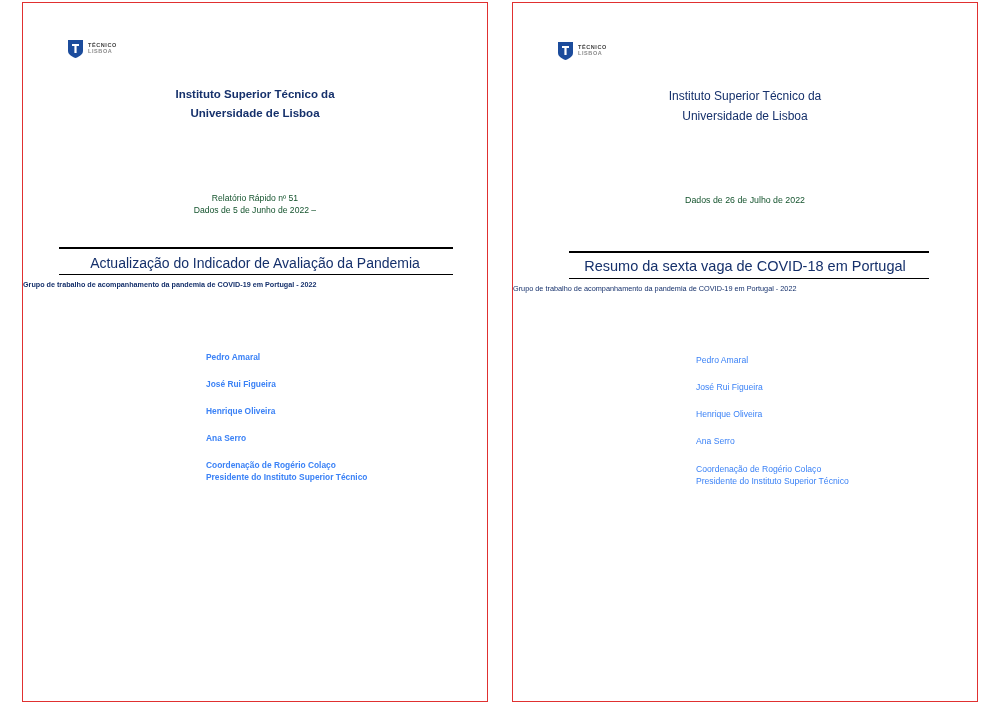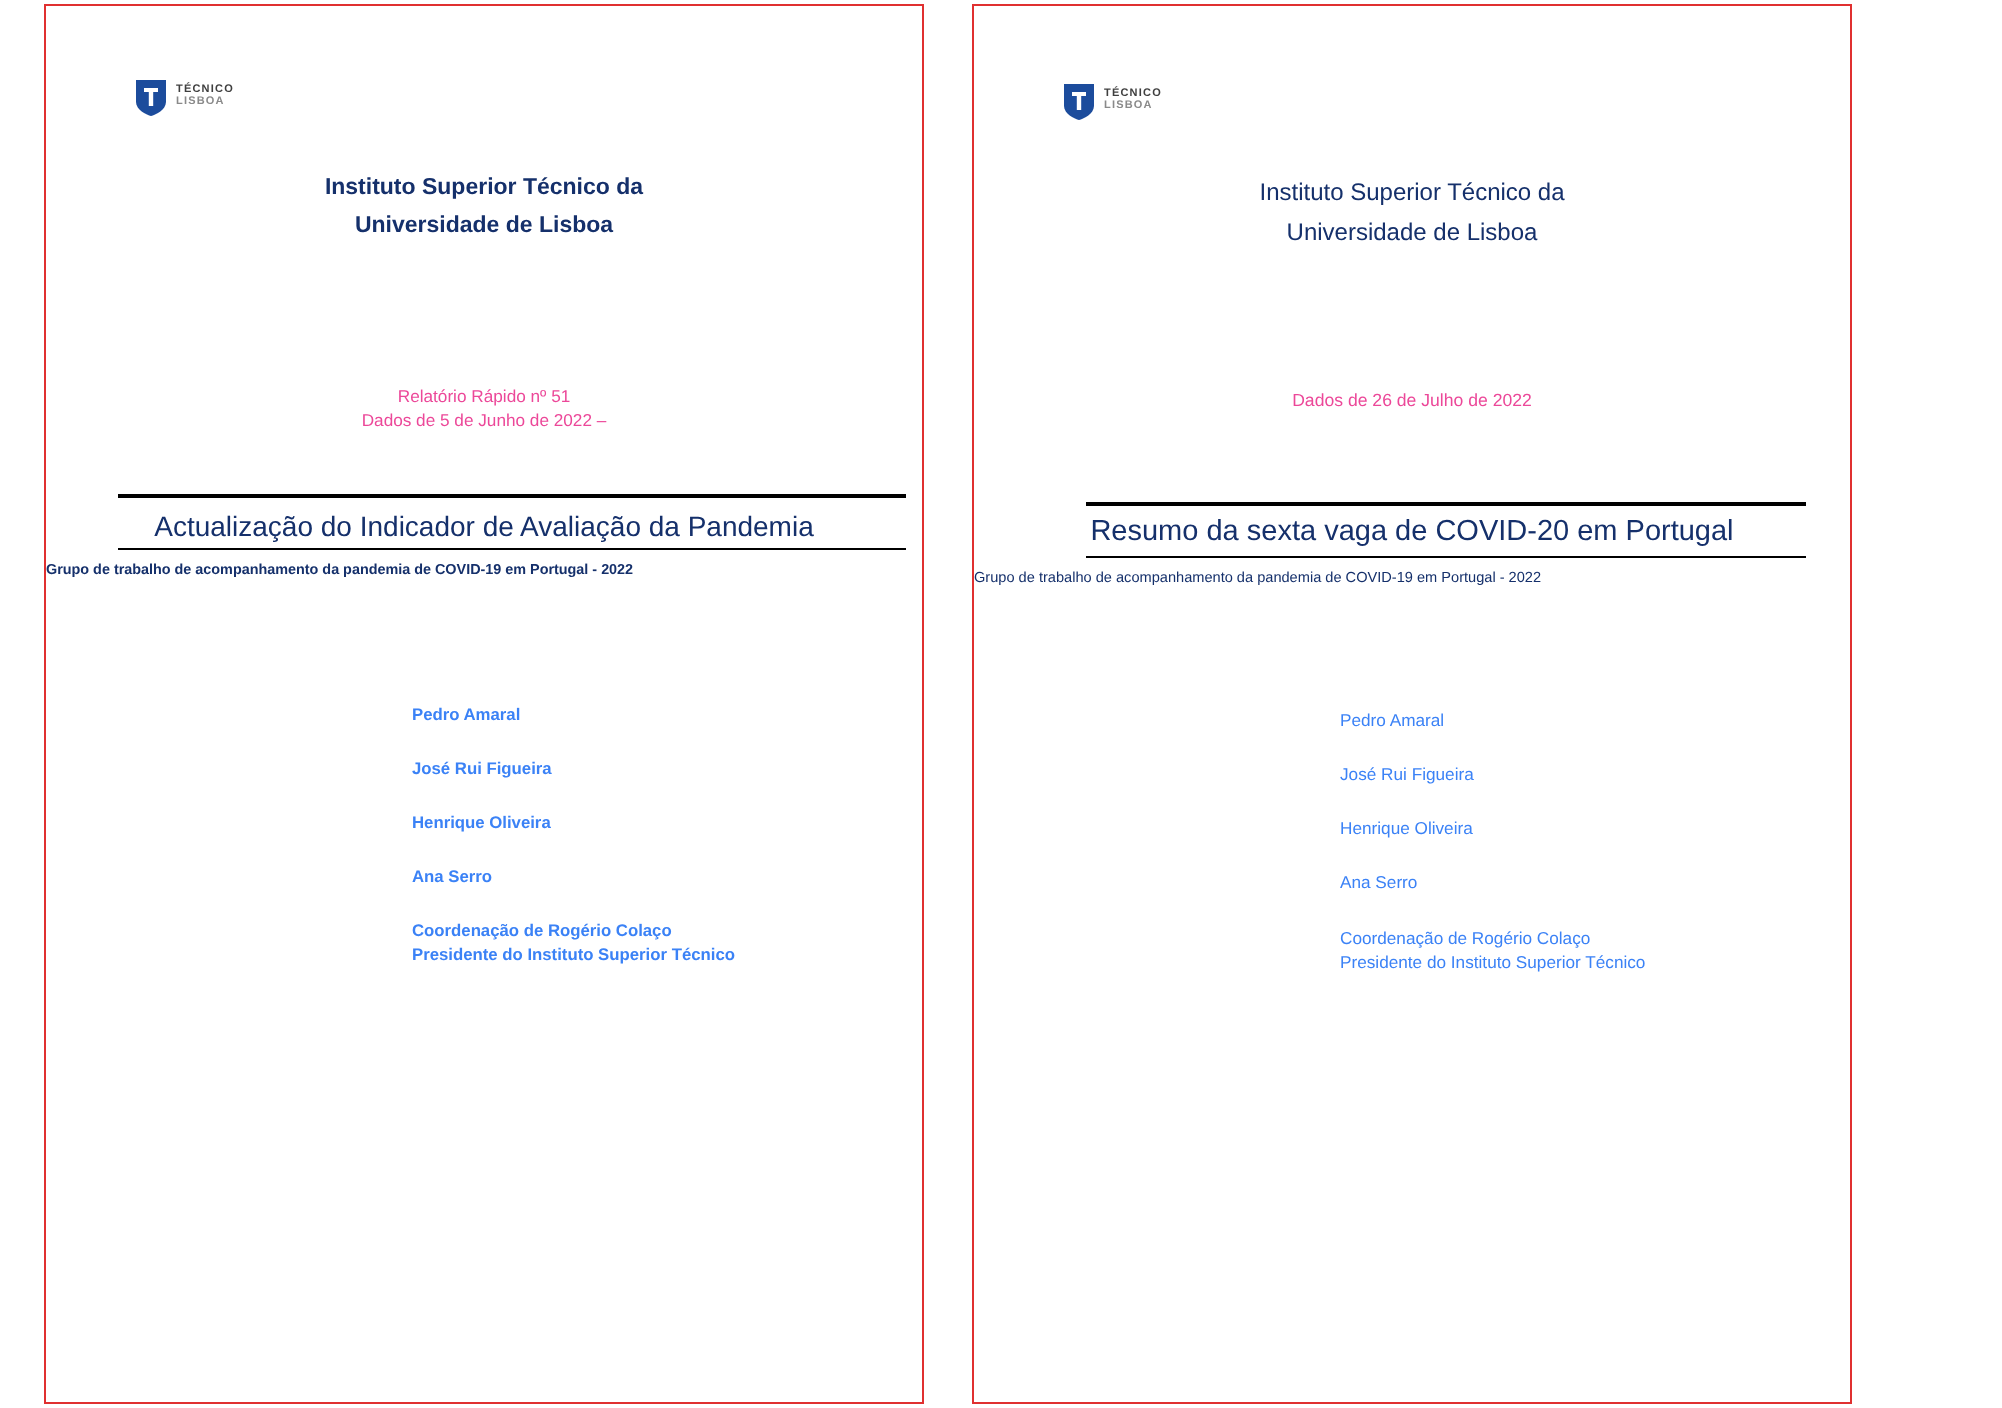--- a/index.html
+++ b/index.html
@@ -8,21 +8,21 @@
     background: #ffffff;
   }
   body {
     width: 1001px;
     height: 704px;
     font-family: "Liberation Sans", sans-serif;
     overflow: hidden;
   }
   .workspace {
     position: relative;
-    width: 926px;
+    width: 1001px;
     height: 704px;
     display: flex;
     flex-direction: row;
     gap: 0;
   }
   .page {
     position: relative;
     background: #ffffff;
     border: 1px solid #e03030;
     box-sizing: border-box;
@@ -81,21 +81,21 @@
     color: #15306b;
     font-weight: bold;
   }
   .inst-line1 { font-size: 11.5px; }
   .inst-line2 { font-size: 11.5px; }
 
   .report-block {
     position: absolute;
     width: 100%;
     text-align: center;
-    color: #ec4899;
+    color: #14532d;
     line-height: 1.38;
   }
   .report-block div { font-size: 8.6px; }
 
   .rule {
     position: absolute;
     background: #000000;
   }
 
   .main-title {
@@ -204,21 +204,21 @@
       </div>
 
       <div class="inst inst-line1" style="top:86px;">Instituto Superior Técnico da</div>
       <div class="inst inst-line2" style="top:106px;">Universidade de Lisboa</div>
 
       <div class="report-block" style="top:191px;">
         <div>Dados de 26 de Julho de 2022</div>
       </div>
 
       <div class="rule" style="left:56px; top:248px; width:360px; height:2px;"></div>
-      <div class="main-title" style="top:255px;">Resumo da sexta vaga de COVID-20 em Portugal</div>
+      <div class="main-title" style="top:255px;">Resumo da sexta vaga de COVID-18 em Portugal</div>
       <div class="rule" style="left:56px; top:275px; width:360px; height:1px;"></div>
 
       <div class="subtitle" style="top:281px;">Grupo de trabalho de acompanhamento da pandemia de COVID-19 em Portugal - 2022</div>
 
       <div class="authors" style="left:162px; top:352px;">
         <div class="author">Pedro Amaral</div>
         <div class="author">José Rui Figueira</div>
         <div class="author">Henrique Oliveira</div>
         <div class="author">Ana Serro</div>
         <div class="coord">Coordenação de Rogério Colaço</div>

